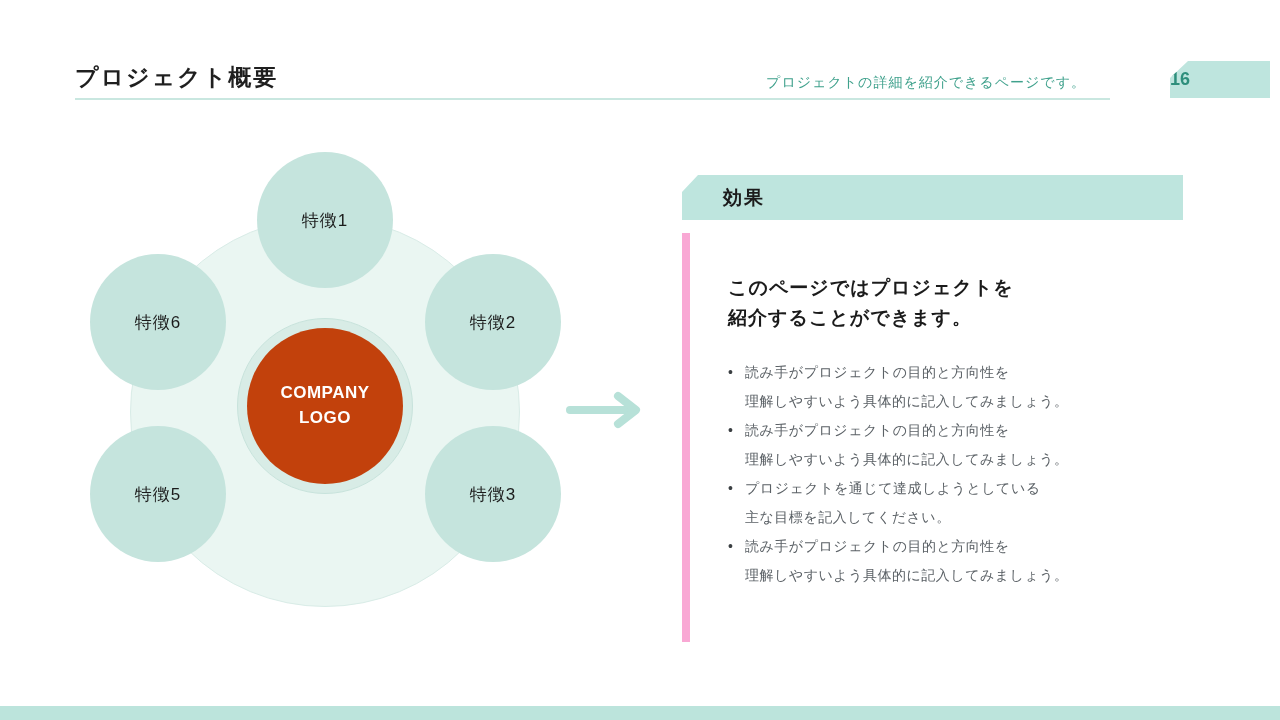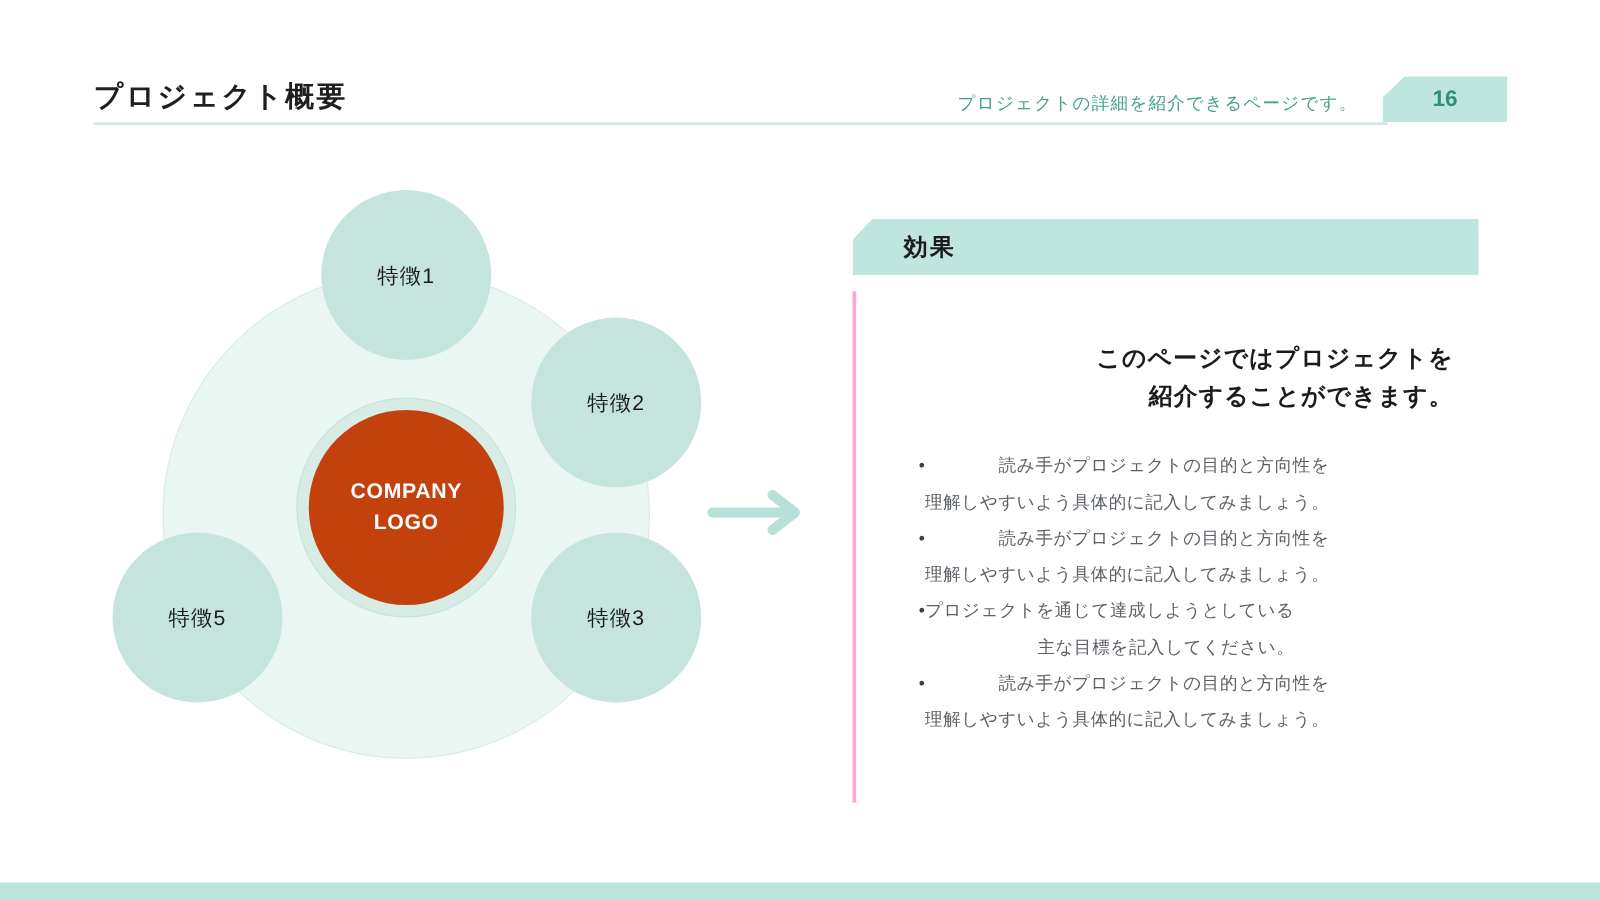--- a/index.html
+++ b/index.html
@@ -18,24 +18,24 @@
   }
   .header-rule {
     position: absolute; left: 75px; top: 98px; width: 1035px; height: 2px;
     background: #c9e7e0;
   }
   .slide-subtitle {
     position: absolute; right: 194px; top: 74px;
     font-size: 14px; letter-spacing: 1px; color: #3fa18c;
   }
   .page-badge {
-    position: absolute; left: 1106px; top: 61px; width: 100px; height: 37px;
+    position: absolute; left: 1170px; top: 61px; width: 100px; height: 37px;
     background: #bee5de;
     clip-path: polygon(18px 0, 100% 0, 100% 100%, 0 100%, 0 17px);
-    display: flex; align-items: center; justify-content: center;
+    display: flex; align-items: center; justify-content: flex-start;
   }
   .page-badge span { font-size: 18px; font-weight: 700; color: #2e8f7c; }
 
   
   .diagram { position: absolute; left: 0; top: 0; width: 660px; height: 720px; }
   .bg-circle {
     position: absolute; left: 130px; top: 217px; width: 390px; height: 390px;
     border-radius: 50%; background: #eaf6f2; border: 1px solid #d9ece7;
   }
   .node {
@@ -69,23 +69,22 @@
     background: #bee5de;
     clip-path: polygon(16px 0, 100% 0, 100% 100%, 0 100%, 0 17px);
     display: flex; align-items: center;
   }
   .panel-header span {
     padding-left: 41px; font-size: 19px; font-weight: 700;
     letter-spacing: 2px; color: #1c1c1c;
   }
   .panel-body {
     position: absolute; left: 682px; top: 233px; width: 501px; height: 409px;
-    border-left: 3px solid #f9a8d4; background: #ffffff;
+    border-left: 8px solid #f9a8d4; background: #ffffff;
     padding: 40px 20px 0 38px;
-    text-align: right;
   }
   .panel-heading {
     font-size: 19px; font-weight: 700; line-height: 30px;
     letter-spacing: 1px; color: #1b1b1b; white-space: pre-line;
   }
   .bullet-list { list-style: none; margin-top: 25px; }
   .bullet-item { display: flex; align-items: flex-start; }
   .bullet-dot {
     width: 17px; flex: 0 0 17px; color: #3a3f42; font-size: 14px; line-height: 29px;
   }
@@ -118,20 +117,23 @@
   </div>
   <div class="node node-2">
     <span>特徴2</span>
   </div>
   <div class="node node-3">
     <span>特徴3</span>
   </div>
   <div class="node node-5">
     <span>特徴5</span>
   </div>
+  <div class="node node-6">
+    <span>特徴6</span>
+  </div>
 
   <div class="center-ring"></div>
   <div class="center-circle">COMPANY
 LOGO</div>
 </div>
 
 <svg class="flow-arrow" width="96" height="44" viewBox="0 0 96 44">
   <path d="M10 22 H66" stroke="#b7e1d8" stroke-width="8" stroke-linecap="round" fill="none"></path>
   <path d="M58 8 L76 22 L58 36" stroke="#b7e1d8" stroke-width="8" stroke-linecap="round" stroke-linejoin="round" fill="none"></path>
 </svg>

